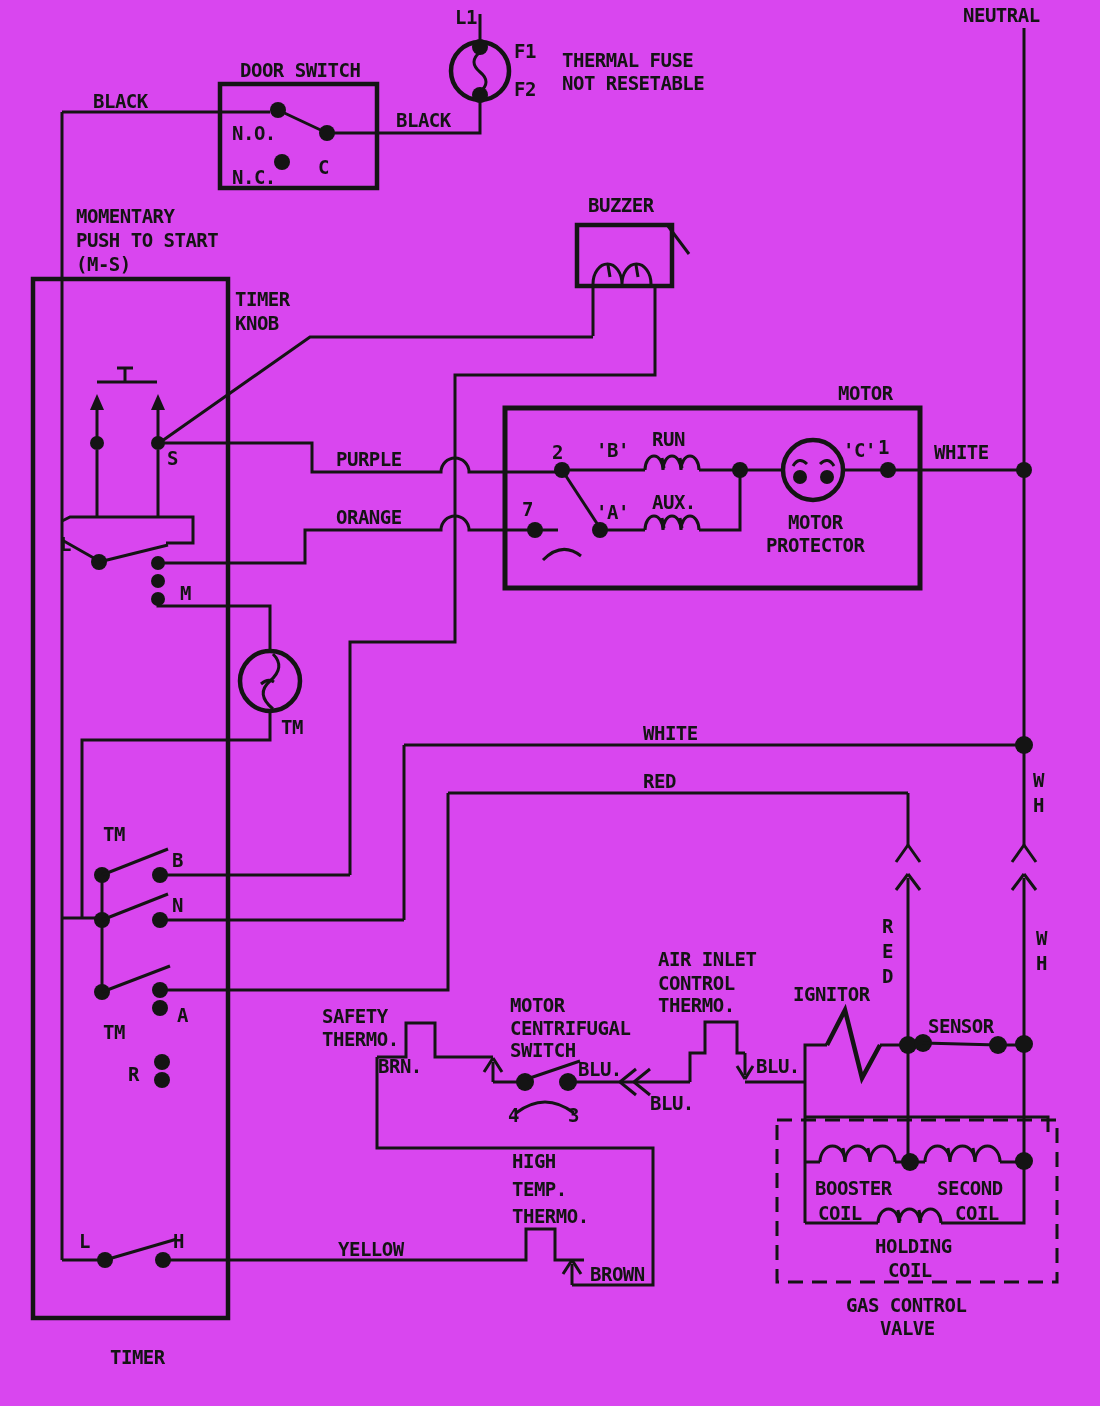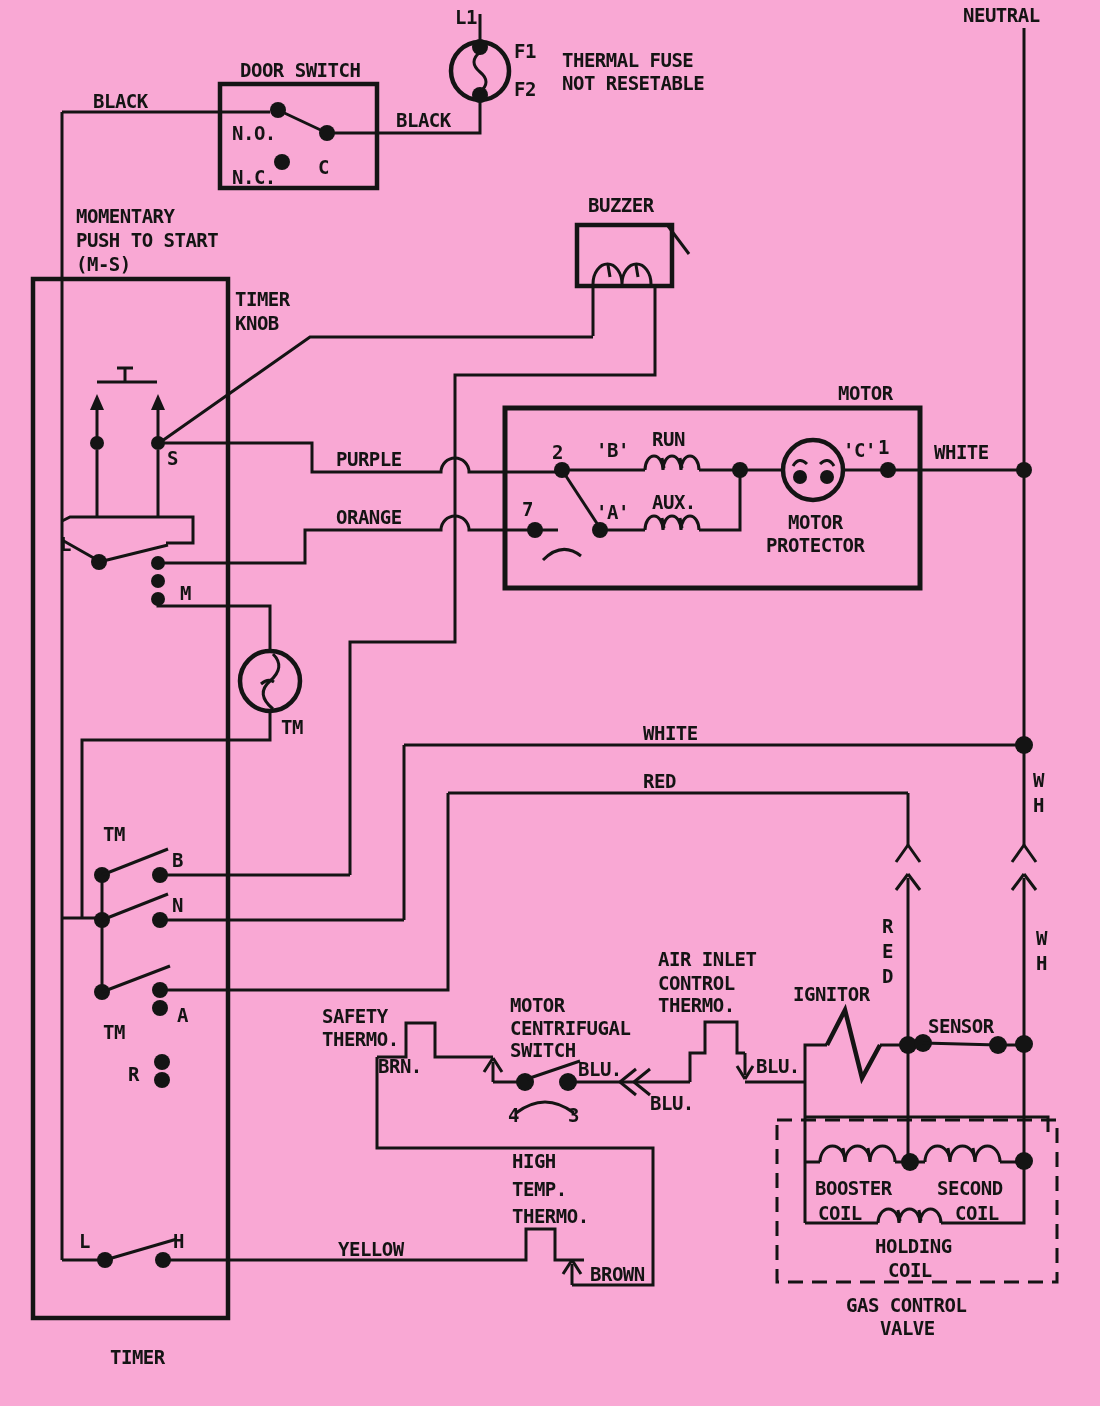--- a/index.html
+++ b/index.html
@@ -1,16 +1,16 @@
 <!DOCTYPE html>
 <html><head>
 <meta charset="utf-8">
 <style>
   html,body{margin:0;padding:0;background:#fff;}
-  .stage{position:relative;width:1100px;height:1406px;background:#f9a8d4;overflow:hidden;}
+  .stage{position:relative;width:1100px;height:1406px;background:#d946ef;overflow:hidden;}
   svg{position:absolute;left:0;top:0;}
   .w{fill:none;stroke:#141414;stroke-width:3;stroke-linecap:butt;stroke-linejoin:miter;}
   .w4{fill:none;stroke:#141414;stroke-width:4.5;}
   .w5{fill:none;stroke:#141414;stroke-width:5;}
   .dash{fill:none;stroke:#141414;stroke-width:3;stroke-dasharray:15 9;}
   .dot{fill:#141414;stroke:none;}
   text{font-family:"DejaVu Sans Mono","Liberation Mono",monospace;font-weight:bold;
        font-size:19px;fill:#141414;letter-spacing:-0.5px;white-space:pre;}
 </style>
 </head>

